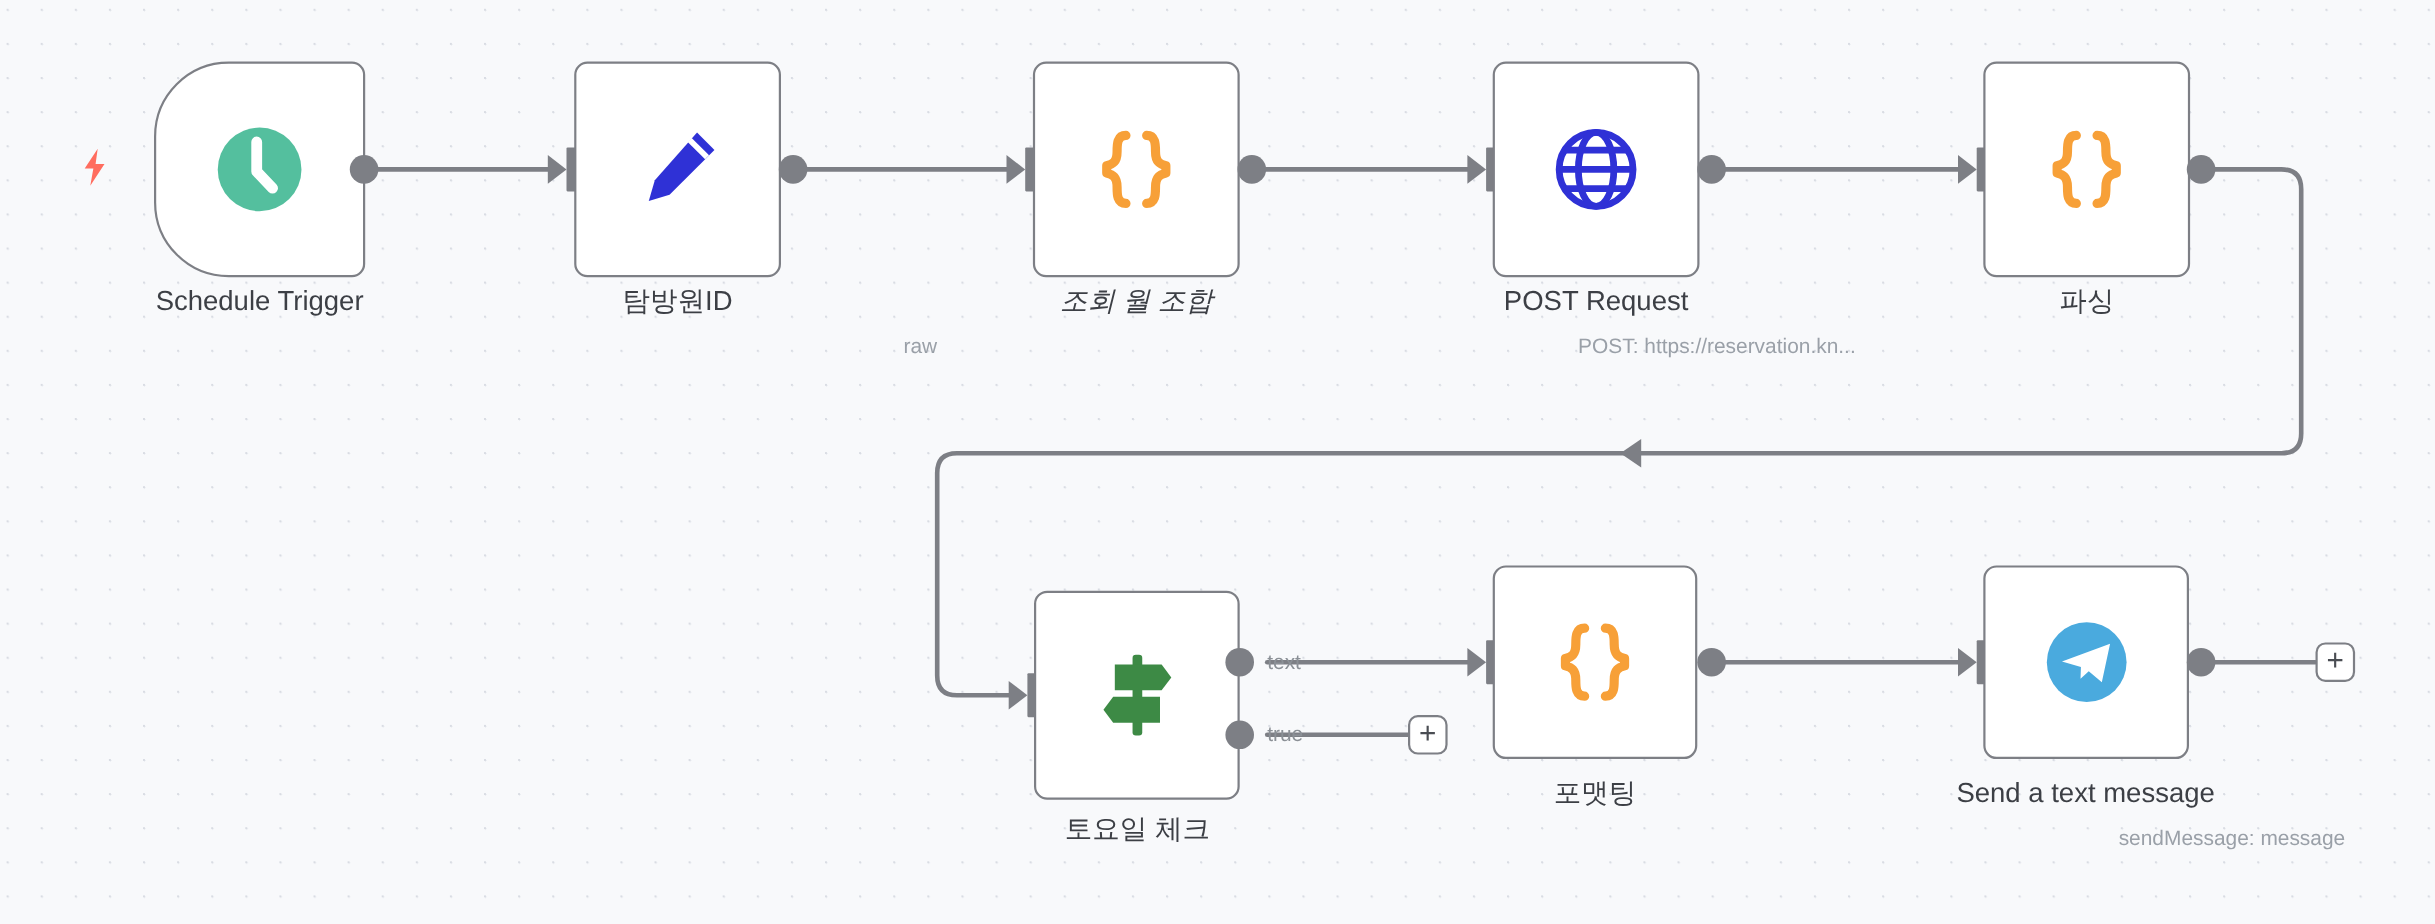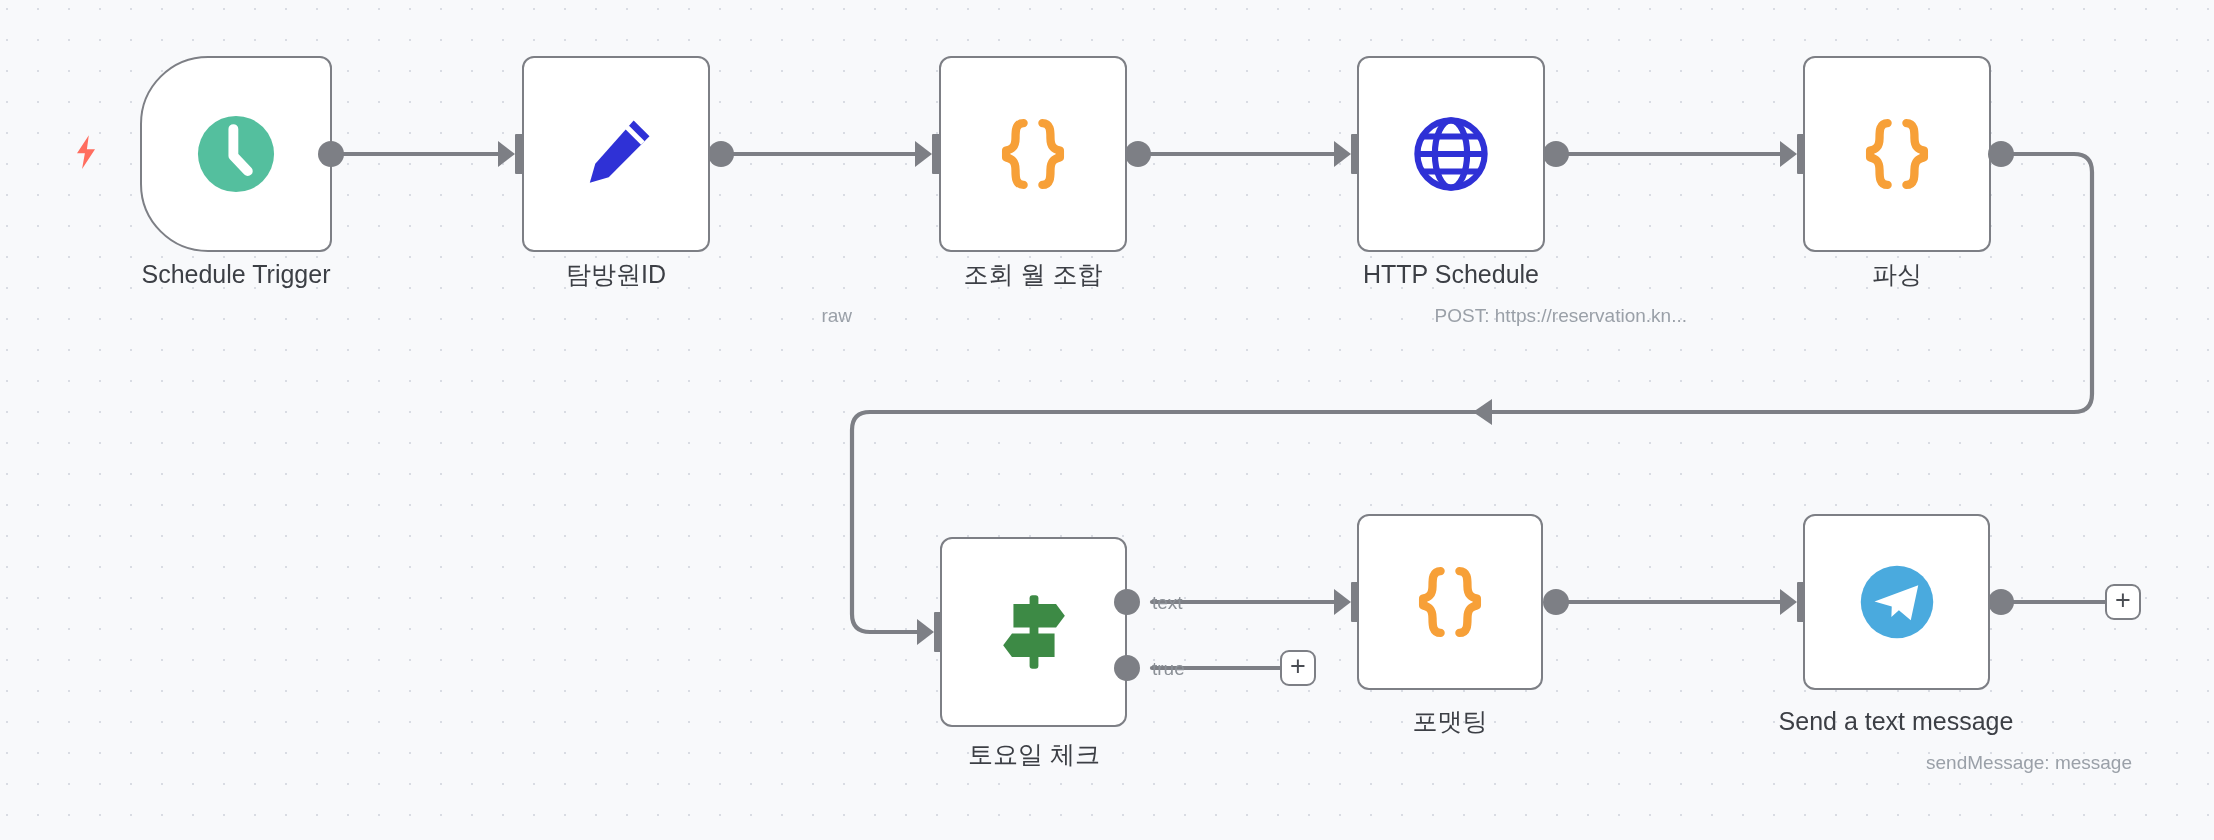--- a/index.html
+++ b/index.html
@@ -148,39 +148,39 @@
     <span class="node-icon">
       <svg width="86" height="86" viewBox="0 0 64 64">
         <path d="M25 9 C19 9 19 15 19 20 C19 27 16 28.5 12 29.5 L12 34.5
                  C16 35.5 19 37 19 44 C19 49 19 55 25 55" stroke="#f7a038" stroke-width="6.2" fill="none" stroke-linecap="round" stroke-linejoin="round"></path>
         <path d="M39 9 C45 9 45 15 45 20 C45 27 48 28.5 52 29.5 L52 34.5
                  C48 35.5 45 37 45 44 C45 49 45 55 39 55" stroke="#f7a038" stroke-width="6.2" fill="none" stroke-linecap="round" stroke-linejoin="round"></path>
       </svg>
     </span>
   </div>
   <div class="out-dot" style="left:1125px;top:141px;"></div>
-  <div class="node-title" style="left:797px;top:260px;width:472px;">조회 월 조합</div>
+  <div class="node-title" style="left:797px;top:260px;width:472px;font-style:italic;">조회 월 조합</div>
 
   <div class="in-arrow" style="left:1334px;top:141px;"></div>
   <div class="in-bar" style="left:1351px;top:134px;"></div>
   <div class="node" style="left:1357px;top:56px;width:188px;height:196px;">
     <span class="node-icon">
       <svg width="86" height="86" viewBox="0 0 64 64">
         <g stroke="#2f31d6" stroke-width="4.6" fill="none">
           <circle cx="32" cy="32" r="25"></circle>
           <ellipse cx="32" cy="32" rx="12" ry="25"></ellipse>
           <line x1="7" y1="32" x2="57" y2="32"></line>
           <line x1="11.5" y1="19" x2="52.5" y2="19"></line>
           <line x1="11.5" y1="45" x2="52.5" y2="45"></line>
         </g>
       </svg>
     </span>
   </div>
   <div class="out-dot" style="left:1543px;top:141px;"></div>
-  <div class="node-title" style="left:1215px;top:260px;width:472px;">HTTP Schedule</div>
+  <div class="node-title" style="left:1215px;top:260px;width:472px;">POST Request</div>
   <div class="node-sub" style="left:1215px;top:305px;width:472px;">POST: https://reservation.kn...</div>
 
   <div class="in-arrow" style="left:1780px;top:141px;"></div>
   <div class="in-bar" style="left:1797px;top:134px;"></div>
   <div class="node" style="left:1803px;top:56px;width:188px;height:196px;">
     <span class="node-icon">
       <svg width="86" height="86" viewBox="0 0 64 64">
         <path d="M25 9 C19 9 19 15 19 20 C19 27 16 28.5 12 29.5 L12 34.5
                  C16 35.5 19 37 19 44 C19 49 19 55 25 55" stroke="#f7a038" stroke-width="6.2" fill="none" stroke-linecap="round" stroke-linejoin="round"></path>
         <path d="M39 9 C45 9 45 15 45 20 C45 27 48 28.5 52 29.5 L52 34.5

